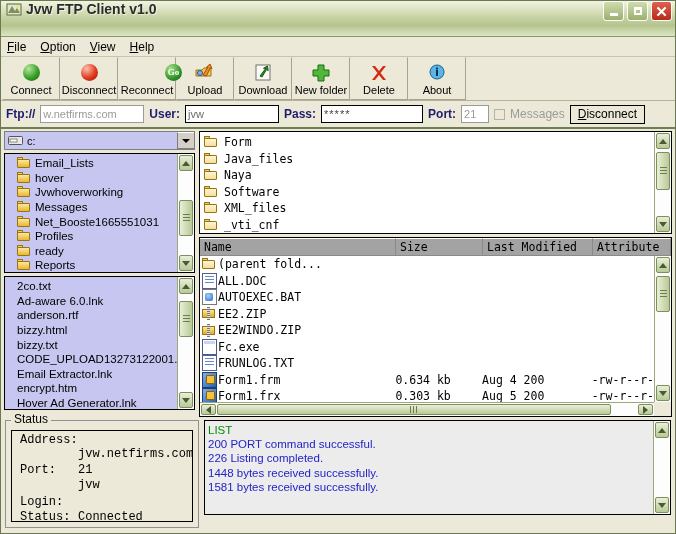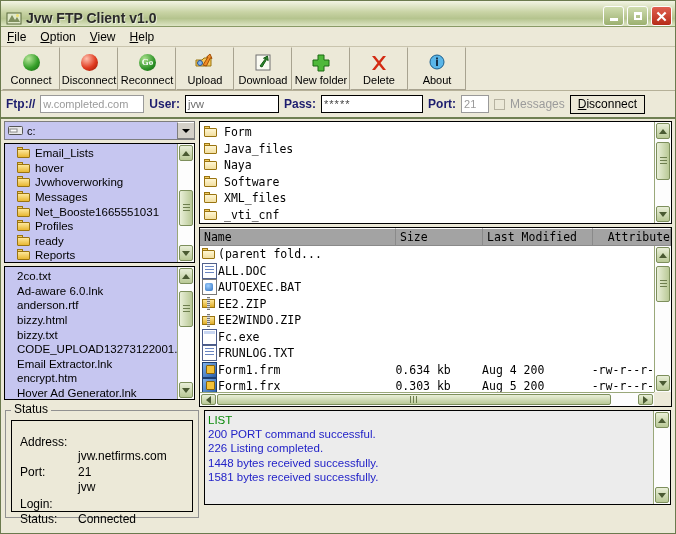--- a/index.html
+++ b/index.html
@@ -9,24 +9,24 @@
     background:#ece9d8;
   }
   .window{
     position:absolute;left:0;top:0;width:676px;height:534px;
     box-sizing:border-box;
     border:1px solid #6b7a4e;
     background:#ece9d8;
   }
   
   .titlebar{
-    height:26px;box-sizing:border-box;
+    height:36px;box-sizing:border-box;
     background:linear-gradient(to bottom,#f2f4e4 0%,#c8d3a4 45%,#b5c48e 70%,#dde5c4 100%);
     border-bottom:1px solid #8a9a66;
-    display:flex;align-items:flex-end;padding:0 3px;
+    display:flex;align-items:flex-start;padding:0 3px;
   }
   .title-icon{width:16px;height:16px;margin:0 4px 0 2px;position:relative;flex:none;}
   .title-text{
     font-size:14px;font-weight:bold;color:#2b2b2b;
     font-family:"Liberation Sans",sans-serif;
     text-shadow:1px 1px 0 rgba(255,255,255,.55);
     flex:1;white-space:nowrap;overflow:hidden;
   }
   .win-btns{display:flex;gap:3px;align-items:center;}
   .win-btn{
@@ -58,21 +58,21 @@
     border:1px solid #ece9d8;border-right-color:#a8a390;border-bottom-color:#a8a390;
     background:#ece9d8;font-size:11px;color:#000;
   }
   .tbtn .lbl{margin-top:1px;white-space:nowrap;}
   .tico{width:22px;height:21px;position:relative;}
   .sphere{width:17px;height:17px;border-radius:50%;position:absolute;left:3px;top:2px;}
   .sphere.green{background:radial-gradient(circle at 33% 28%,#b8e79a,#37a02a 55%,#15600f);}
   .sphere.red{background:radial-gradient(circle at 33% 28%,#ffc0ae,#e03b20 55%,#8e1402);}
   .sphere.go{background:radial-gradient(circle at 33% 28%,#a9e08c,#2f9428 60%,#0d5a0c);
     color:#fff;font-size:9px;font-weight:bold;text-align:center;line-height:17px;
-    font-family:"Liberation Serif",serif;}
+    font-family:"Liberation Serif",serif;margin-left:26px;}
   
   .connbar{
     height:26px;display:flex;align-items:center;gap:5px;padding:0 5px;
     background:#ece9d8;border-bottom:2px solid #6f7f52;
   }
   .cl{color:#1d1d6e;font-size:12px;font-weight:bold;white-space:nowrap;}
   .cl.dim{color:#9b9b9b;font-weight:normal;}
   .cin{
     box-sizing:border-box;height:18px;border:1px solid #9a9a9a;background:#fff;
     font-size:11px;color:#9a9a9a;padding:1px 2px;line-height:15px;white-space:nowrap;overflow:hidden;
@@ -120,21 +120,21 @@
   .rrow{display:flex;align-items:center;height:16.5px;font-size:11.5px;color:#000;
     font-family:"DejaVu Sans Mono",monospace;white-space:nowrap;}
   .rrow .fname{margin-left:6px;}
   .rbot{flex:1;background:#fff;}
   .hdr{display:flex;height:17px;background:#ece9d8;border-bottom:1px solid #8a8a8a;}
   .hcell{
     box-sizing:border-box;border-right:1px solid #8a8a8a;border-top:1px solid #fff;
     font-size:11.5px;color:#000;padding:1px 0 0 4px;background:#a3a3a3;
     font-family:"DejaVu Sans Mono",monospace;overflow:hidden;white-space:nowrap;
   }
-  .hc-name{width:196px;} .hc-size{width:87px;} .hc-mod{width:110px;} .hc-attr{flex:1;text-align:right;}
+  .hc-name{width:196px;} .hc-size{width:87px;} .hc-mod{width:110px;} .hc-attr{flex:1;}
   .frows{position:absolute;left:0;top:18px;right:17px;bottom:14px;overflow:hidden;}
   .frow{display:flex;align-items:center;height:16.5px;font-size:11.5px;color:#000;
     font-family:"DejaVu Sans Mono",monospace;white-space:nowrap;}
   .frow .ic{width:18px;flex:none;display:flex;align-items:center;justify-content:center;}
   .frow .nm{width:178px;overflow:hidden;}
   .frow .sz{width:87px;}
   .frow .md{width:110px;}
   .frow .at{flex:1;}
   
   .fi{width:13px;height:14px;position:relative;}
@@ -176,21 +176,21 @@
   .htrack{flex:1;position:relative;}
   .hthumb{position:absolute;top:1px;bottom:1px;border:1px solid #7d8f5c;border-radius:2px;
     background:linear-gradient(to bottom,#e9efd8,#b9c996);display:flex;align-items:center;justify-content:center;}
   .corner{position:absolute;right:0;bottom:0;width:17px;height:14px;background:#ece9d8;}
   
   .statusarea{display:flex;height:auto;padding:3px 4px 0 4px;gap:5px;}
   .gbox{width:194px;box-sizing:border-box;position:relative;
     border:1px solid #919191;border-top:none;padding:10px 5px 5px 5px;height:108px;}
   .gbox .legend{position:absolute;top:-8px;left:5px;background:#ece9d8;padding:0 3px;font-size:12px;color:#000;}
   .gbox .topl{position:absolute;top:0;left:0;right:0;height:1px;background:#919191;}
-  .inner{border:1px solid #000;background:#ece9d8;height:100%;box-sizing:border-box;padding:14px 8px;position:relative;}
+  .inner{border:1px solid #000;background:#ece9d8;height:100%;box-sizing:border-box;padding:2px 8px;position:relative;font-family:Liberation Mono, monospace;}
   .srow{display:flex;font-size:12px;color:#000;line-height:15px;}
   .srow .k{width:58px;flex:none;}
   .srow .v{flex:1;}
   .sr-addr{height:30px;}
   .sr-addr .k{padding-top:0;}
   .sr-addr .v{align-self:flex-end;padding-bottom:1px;}
   .sr-login{height:32px;}
   .sr-login .k{align-self:flex-end;}
   .sr-login .v{align-self:flex-start;}
   .logbox{flex:1;box-sizing:border-box;border:1px solid #000;background:#ececec;position:relative;height:95px;overflow:hidden;}
@@ -293,21 +293,21 @@
           <rect x="10" y="8" width="2" height="6" fill="#16324a"></rect>
           <rect x="10" y="5.5" width="2" height="2" fill="#16324a"></rect>
         </svg>
       </div>
       <div class="lbl">About</div>
     </div>
   </div>
 
   <div class="connbar">
     <div class="cl">Ftp://</div>
-    <div class="cin host">w.completed.com</div>
+    <div class="cin host">w.netfirms.com</div>
     <div class="cl">User:</div>
     <div class="cin user active">jvw</div>
     <div class="cl">Pass:</div>
     <div class="cin pass active">*****</div>
     <div class="cl">Port:</div>
     <div class="cin port">21</div>
     <div class="chk"></div>
     <div class="cl dim">Messages</div>
     <div class="dbtn"><u>D</u>isconnect</div>
   </div>

